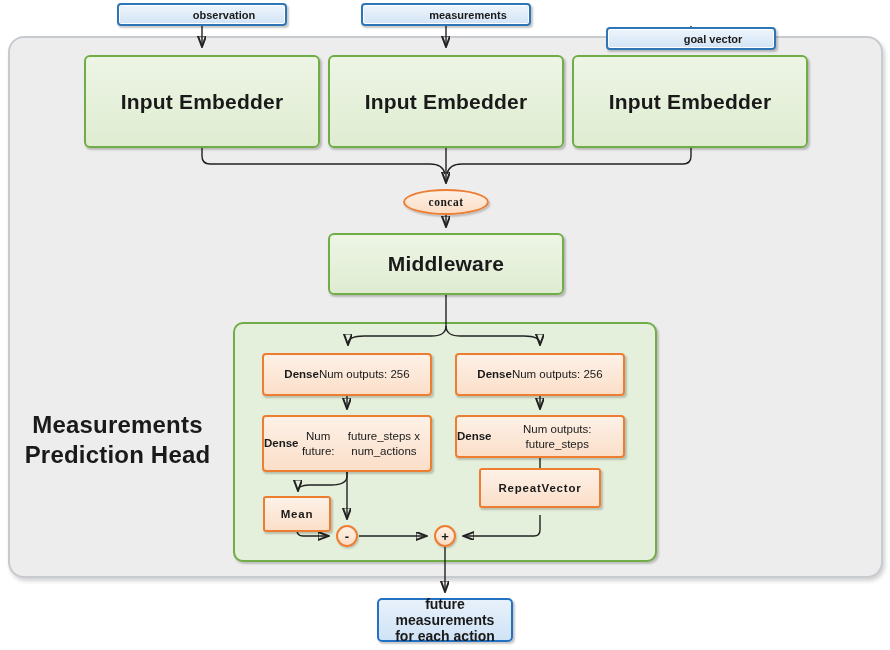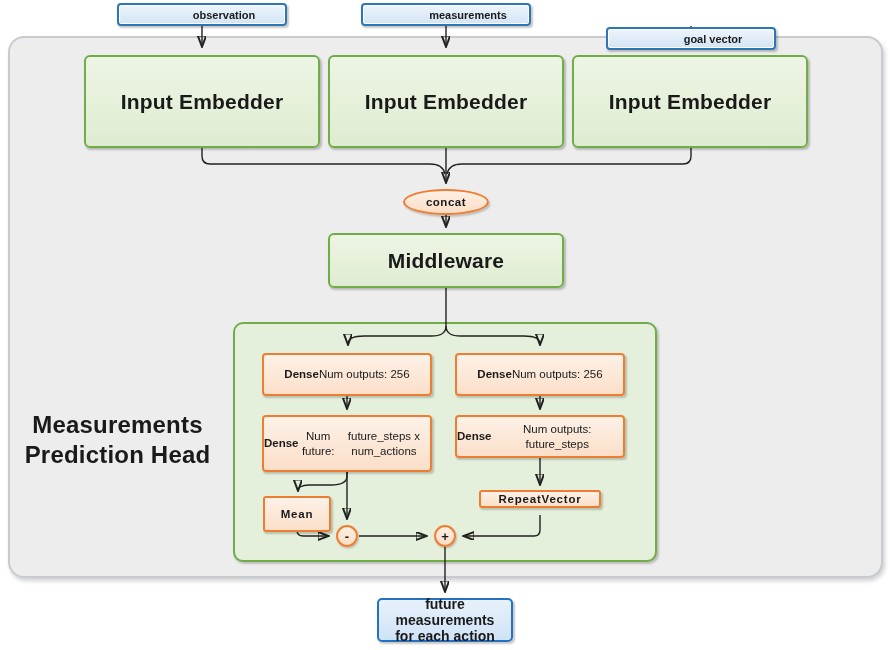--- a/index.html
+++ b/index.html
@@ -143,25 +143,25 @@
   <div class="node green-box" style="left:84px;top:55px;width:236px;height:93px;">
     <span>Input Embedder</span>
   </div>
   <div class="node green-box" style="left:328px;top:55px;width:236px;height:93px;">
     <span>Input Embedder</span>
   </div>
   <div class="node green-box" style="left:572px;top:55px;width:236px;height:93px;">
     <span>Input Embedder</span>
   </div>
 
-  <div class="node orange-ellipse" style="left:403px;top:189px;width:86px;height:26px;">
+  <div class="node orange-ellipse" style="left:403px;top:189px;width:86px;height:26px;font-family:Liberation Serif, serif;">
     <span>concat</span>
   </div>
 
-  <div class="node green-box" style="left:328px;top:233px;width:236px;height:55px;">
+  <div class="node green-box" style="left:328px;top:233px;width:236px;height:62px;">
     <span>Middleware</span>
   </div>
 
   <div class="head-label" style="left:15px;top:410px;width:205px;">
     <div>Measurements</div>
     <div>Prediction Head</div>
   </div>
 
   <div class="node orange-box" style="left:262px;top:353px;width:170px;height:43px;">
     <div class="title">Dense</div>
@@ -177,21 +177,21 @@
     <div>future_steps x num_actions</div>
   </div>
   <div class="node orange-box" style="left:455px;top:415px;width:170px;height:43px;">
     <div class="title">Dense</div>
     <div>Num outputs: future_steps</div>
   </div>
 
   <div class="node orange-small" style="left:263px;top:496px;width:68px;height:36px;">
     <span>Mean</span>
   </div>
-  <div class="node orange-small" style="left:479px;top:490px;width:122px;height:18px;">
+  <div class="node orange-small" style="left:479px;top:468px;width:122px;height:40px;">
     <span>RepeatVector</span>
   </div>
 
   <div class="node orange-circle" style="left:336px;top:525px;width:22px;height:22px;">
     <span>-</span>
   </div>
   <div class="node orange-circle" style="left:434px;top:525px;width:22px;height:22px;">
     <span>+</span>
   </div>
 

